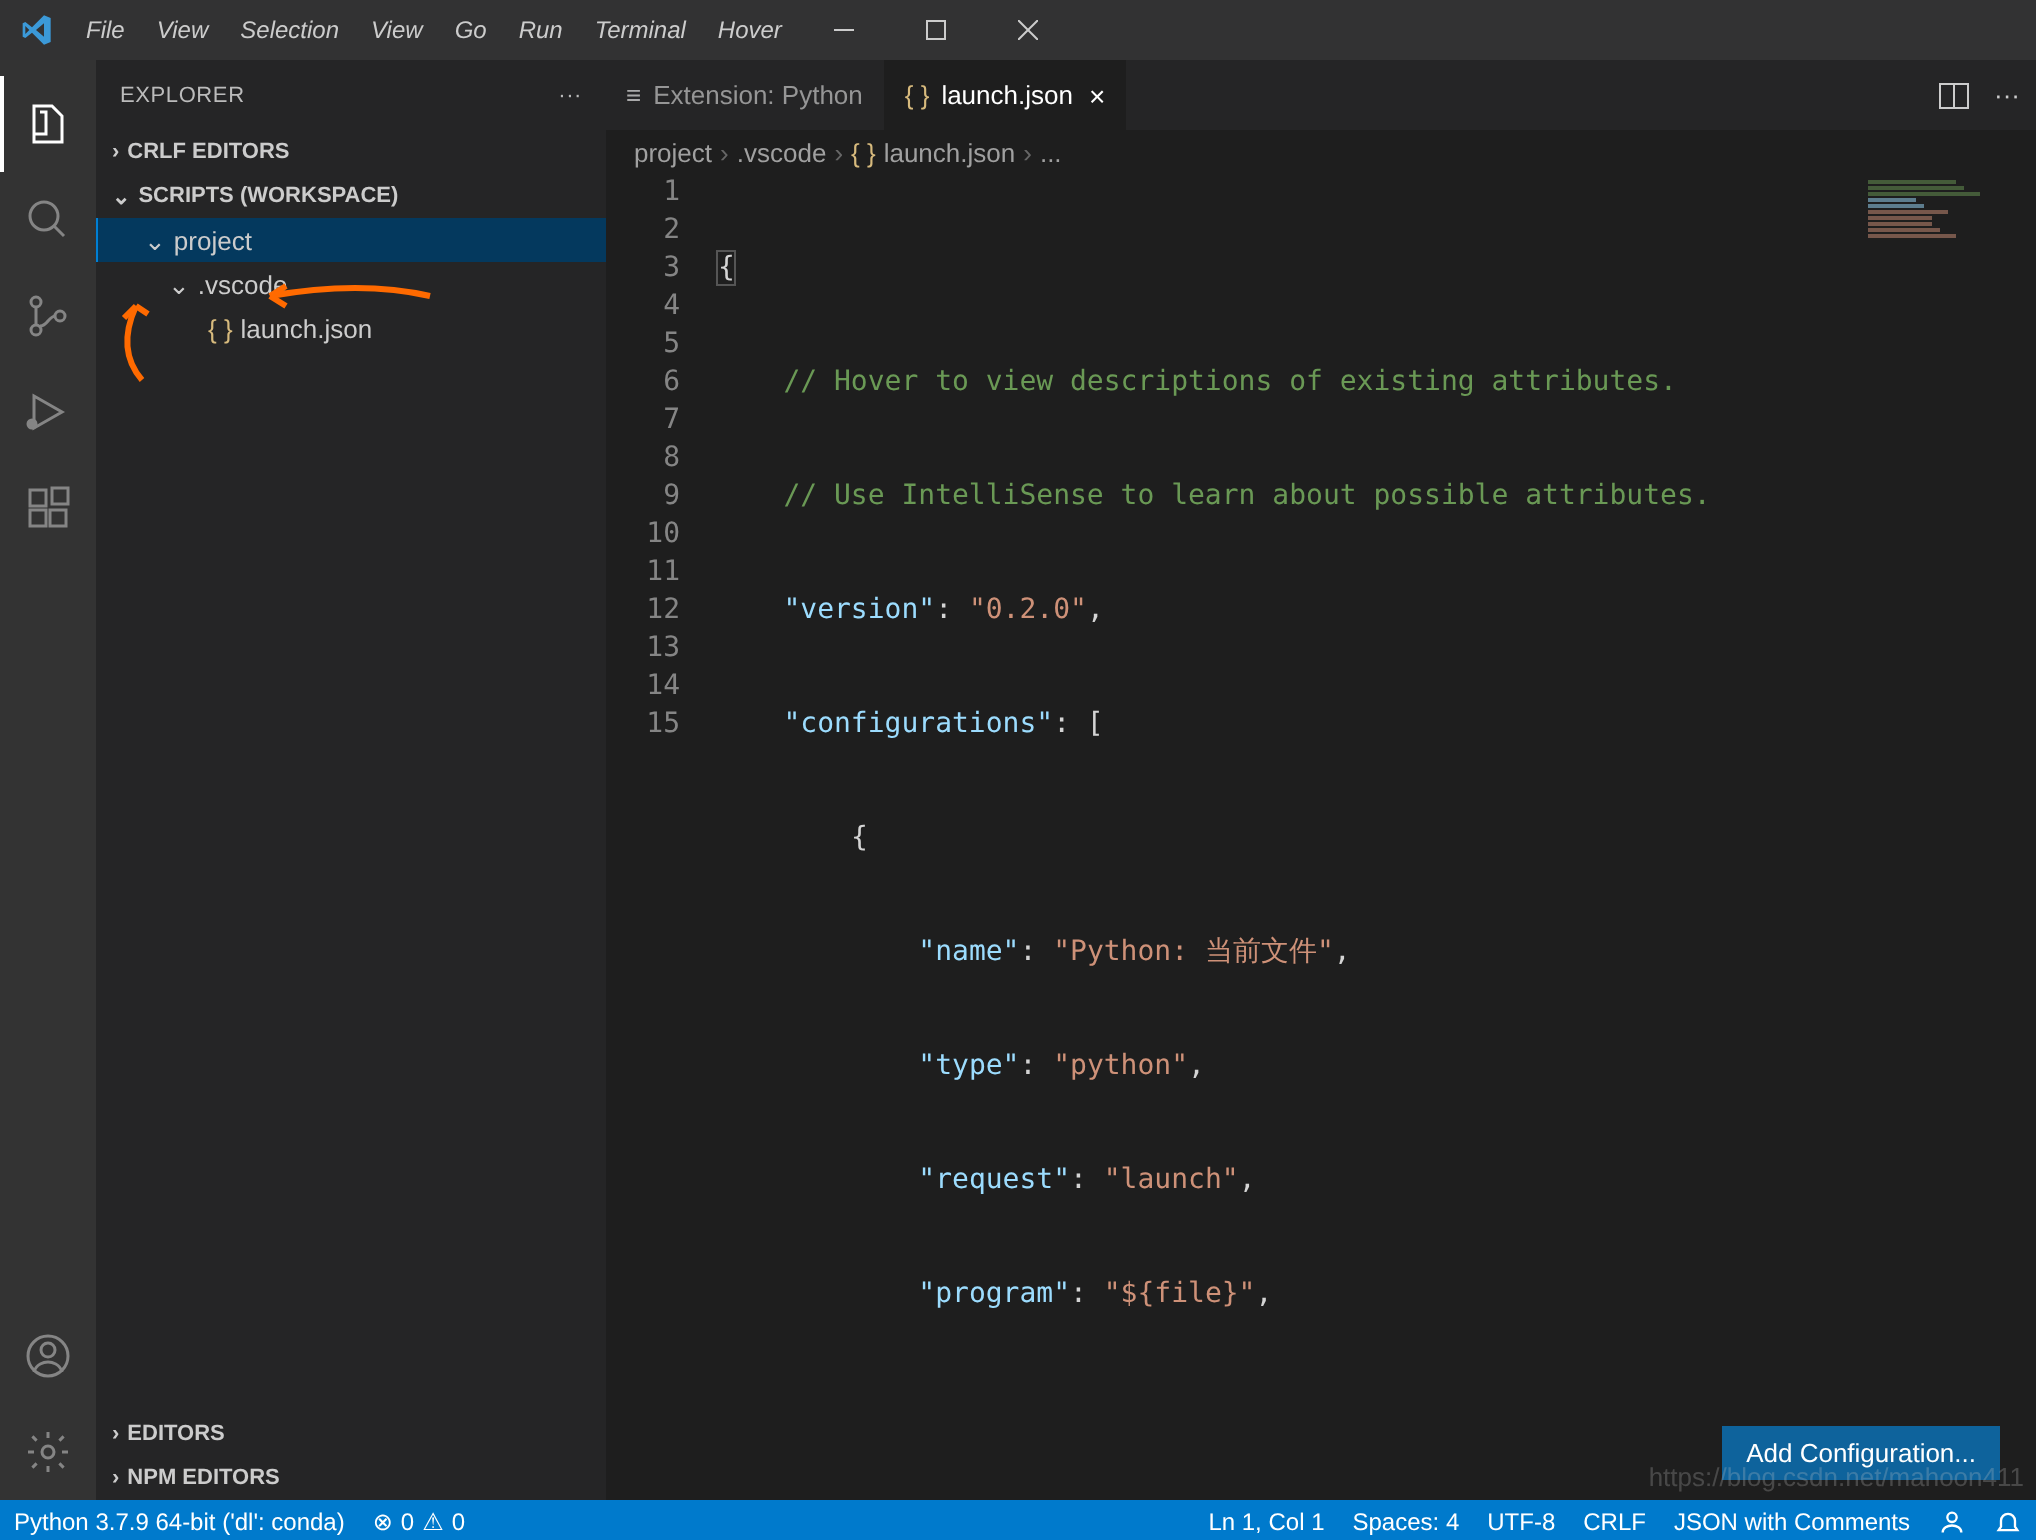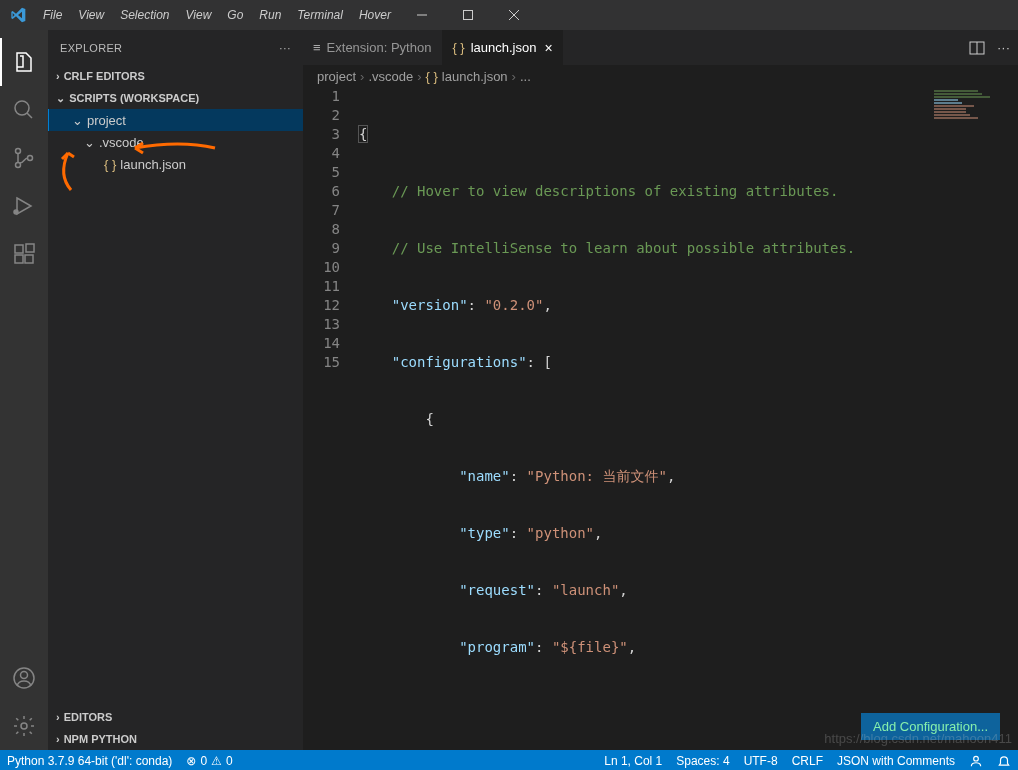--- a/index.html
+++ b/index.html
@@ -40,21 +40,21 @@
 .gutter div { height:19px; }
 .lines { flex:1; white-space:pre; }
 .lines div { height:19px; }
 .minimap { position:absolute; right:4px; top:60px; width:80px; height:60px; opacity:0.5; }
 .minimap div { height:2px; margin-bottom:1px; }
 .c-brace { color:#d4d4d4; }
 .c-comment { color:#6a9955; }
 .c-link { color:#6a9955; text-decoration:underline; }
 .c-key { color:#9cdcfe; }
 .c-str { color:#ce9178; }
-.add-config { position:absolute; right:18px; bottom:10px; background:#0e639c; color:#86efac; padding:6px 12px; font-size:13px; cursor:pointer; border-radius:0; }
+.add-config { position:absolute; right:18px; bottom:10px; background:#0e639c; color:#ffffff; padding:6px 12px; font-size:13px; cursor:pointer; border-radius:0; }
 .statusbar { height:22px; background:#007acc; color:#fff; display:flex; align-items:center; font-size:12px; }
 .statusbar .sb-item { padding:0 7px; cursor:pointer; display:flex; align-items:center; gap:4px; height:22px; }
 .statusbar .sb-spacer { flex:1; }
 svg { display:block; }
 .arrow1 { position:absolute; top:138px; left:130px; pointer-events:none; }
 .arrow2 { position:absolute; top:150px; left:56px; pointer-events:none; }
 .watermark { position:absolute; right:6px; bottom:24px; color:rgba(200,200,200,0.25); font-size:13px; pointer-events:none; }
 </style>
 </head>
 <body>
@@ -176,21 +176,21 @@
       <span class="ficon" style="color:#d7ba7d">{ }</span>
       <span>launch.json</span>
     </div>
     <div class="bottom-panels">
       <div class="sidebar-section">
         <span class="chev">›</span>
         <span>EDITORS</span>
       </div>
       <div class="sidebar-section">
         <span class="chev">›</span>
-        <span>NPM PYTHON</span>
+        <span>NPM EDITORS</span>
       </div>
     </div>
   </div>
 
   <div class="editor-area">
     <div class="tabs">
       <div class="tab">
         <span class="ticon" style="font-style:italic;color:#aaa">≡</span>
         <span style="">Extension: Python</span>
       </div>

